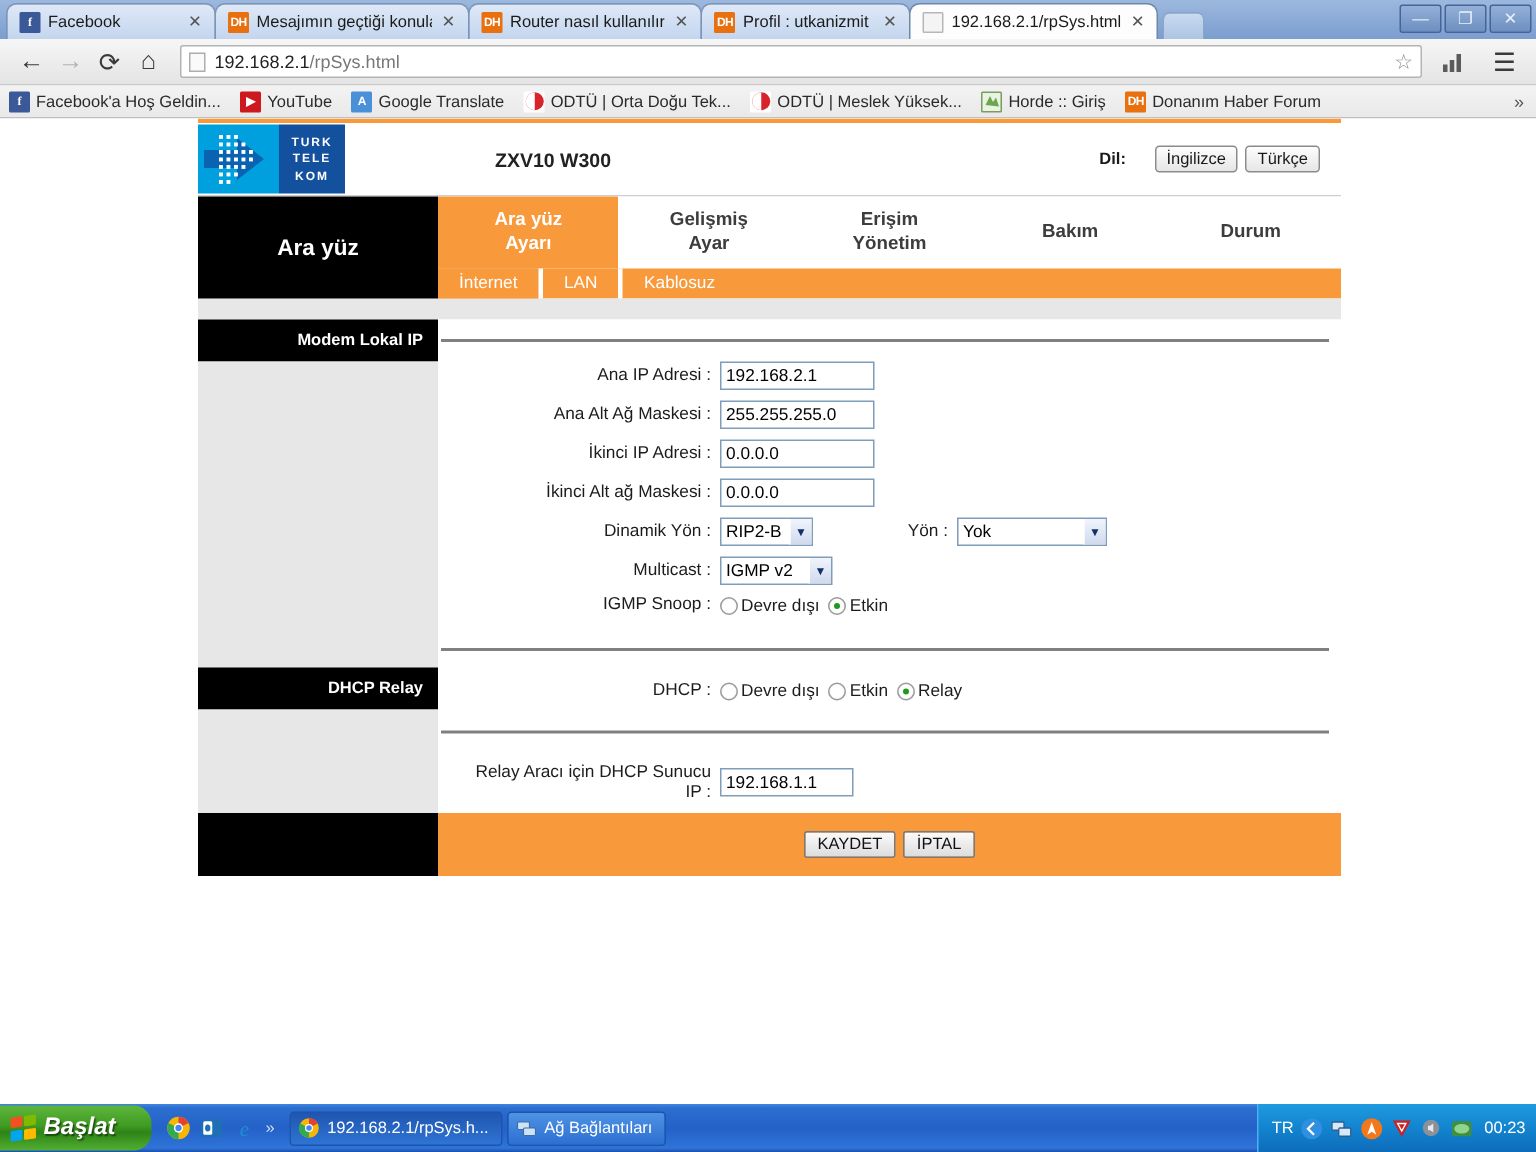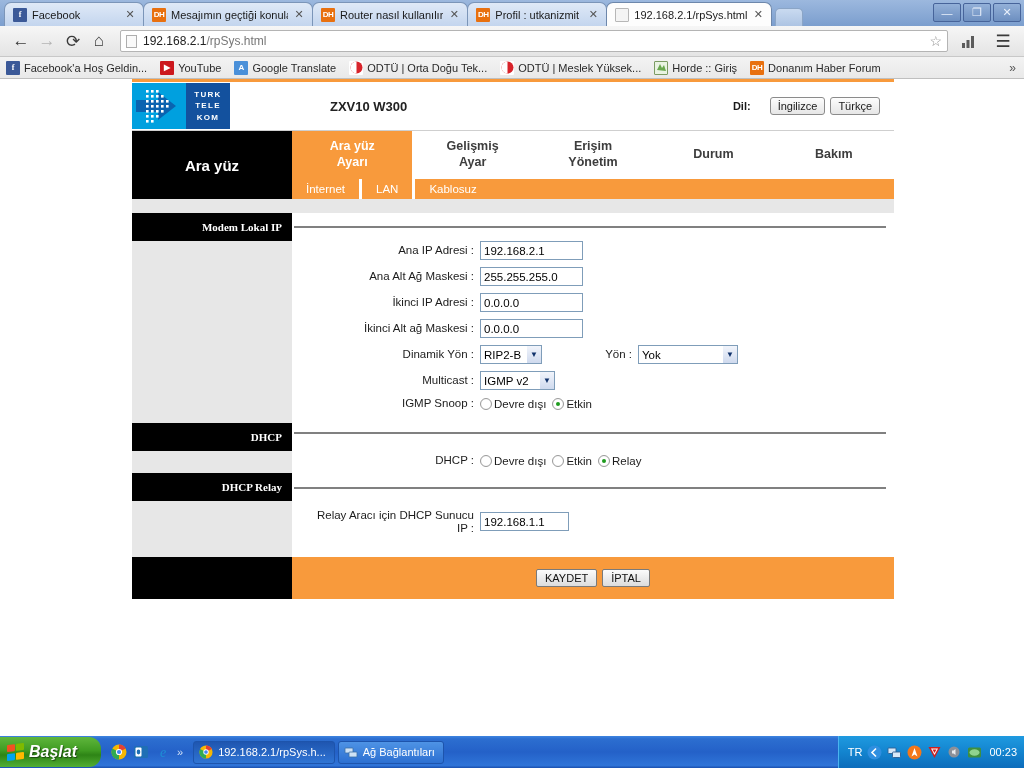--- a/index.html
+++ b/index.html
@@ -196,21 +196,20 @@
   .nav-sub .subsep { width: 3px; height: 20px; background: #ffffff; }
 
   .rt-greybar { height: 14px; background: #e7e7e7; }
 
   .rt-body { display: flex; }
   .rt-side { width: 160px; flex: 0 0 160px; background: #e7e7e7; }
   .side-hdr {
     background: #000; color: #fff; font-size: 11px; font-weight: bold;
     height: 28px; display: flex; align-items: center; justify-content: flex-end;
     padding-right: 10px;
-    font-family: Liberation Serif, serif;
   }
   .side-gap { background: #e7e7e7; }
   .rt-main { flex: 1 1 auto; background: #ffffff; }
 
   .sec-rule { height: 28px; display: flex; align-items: center; padding: 0 8px 0 2px; }
   .sec-rule hr { border: none; border-top: 2px solid #808080; width: 100%; }
 
   .frow { display: flex; align-items: center; margin-bottom: 7px; }
   .flabel {
     width: 188px; flex: 0 0 188px; text-align: right;
@@ -490,45 +489,44 @@
             </div>
           </div>
           <div class="nav-tab">
             <div>
               <div>Erişim</div>
               <div>Yönetim</div>
             </div>
           </div>
           <div class="nav-tab">
             <div>
-                <div>Durum</div>
+                <div>Bakım</div>
               </div>
           </div>
           <div class="nav-tab">
             <div>
-                <div>Bakım</div>
+                <div>Durum</div>
               </div>
           </div>
         </div>
       </div>
       <div class="nav-sub">
         <div class="subitem active">İnternet</div>
         <div class="subsep"></div>
         <div class="subitem">LAN</div>
         <div class="subsep"></div>
         <div class="subitem">Kablosuz</div>
       </div>
 
       <div class="rt-greybar"></div>
 
       <div class="rt-body">
         <div class="rt-side">
           <div class="side-hdr">Modem Lokal IP</div>
           <div class="side-gap" style="height:182px"></div>
-          <div class="side-hdr">DHCP</div>
           <div class="side-gap" style="height:22px"></div>
           <div class="side-hdr">DHCP Relay</div>
           <div class="side-gap" style="height:56px"></div>
         </div>
 
         <div class="rt-main">
 
           <div class="sec-rule">
               <hr>
             </div>

